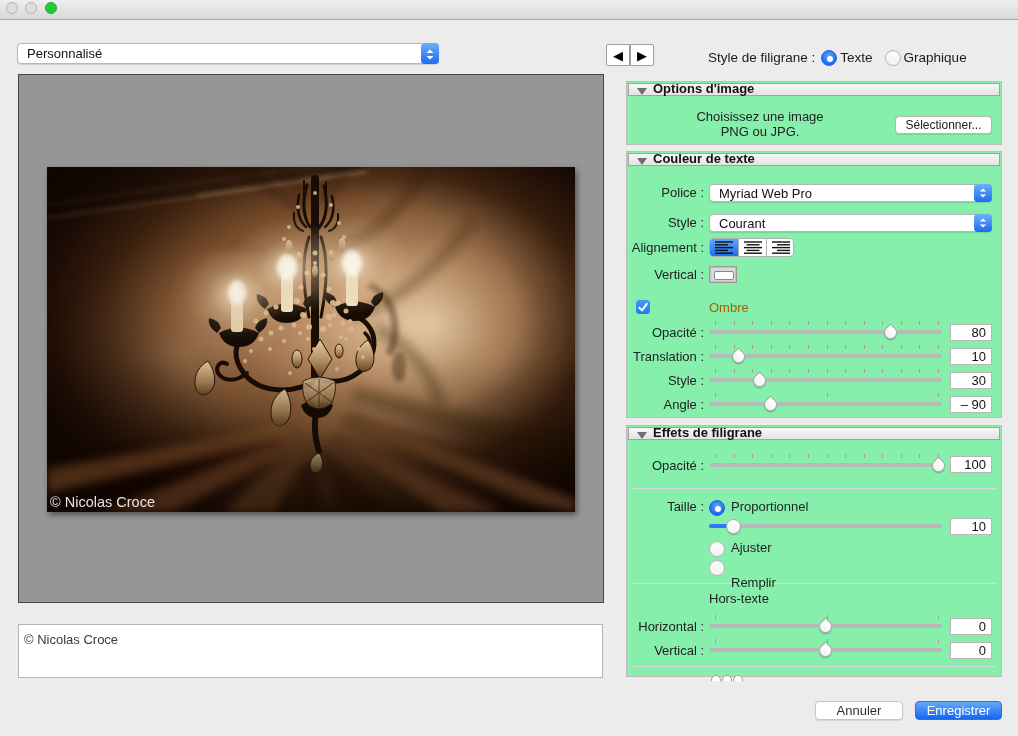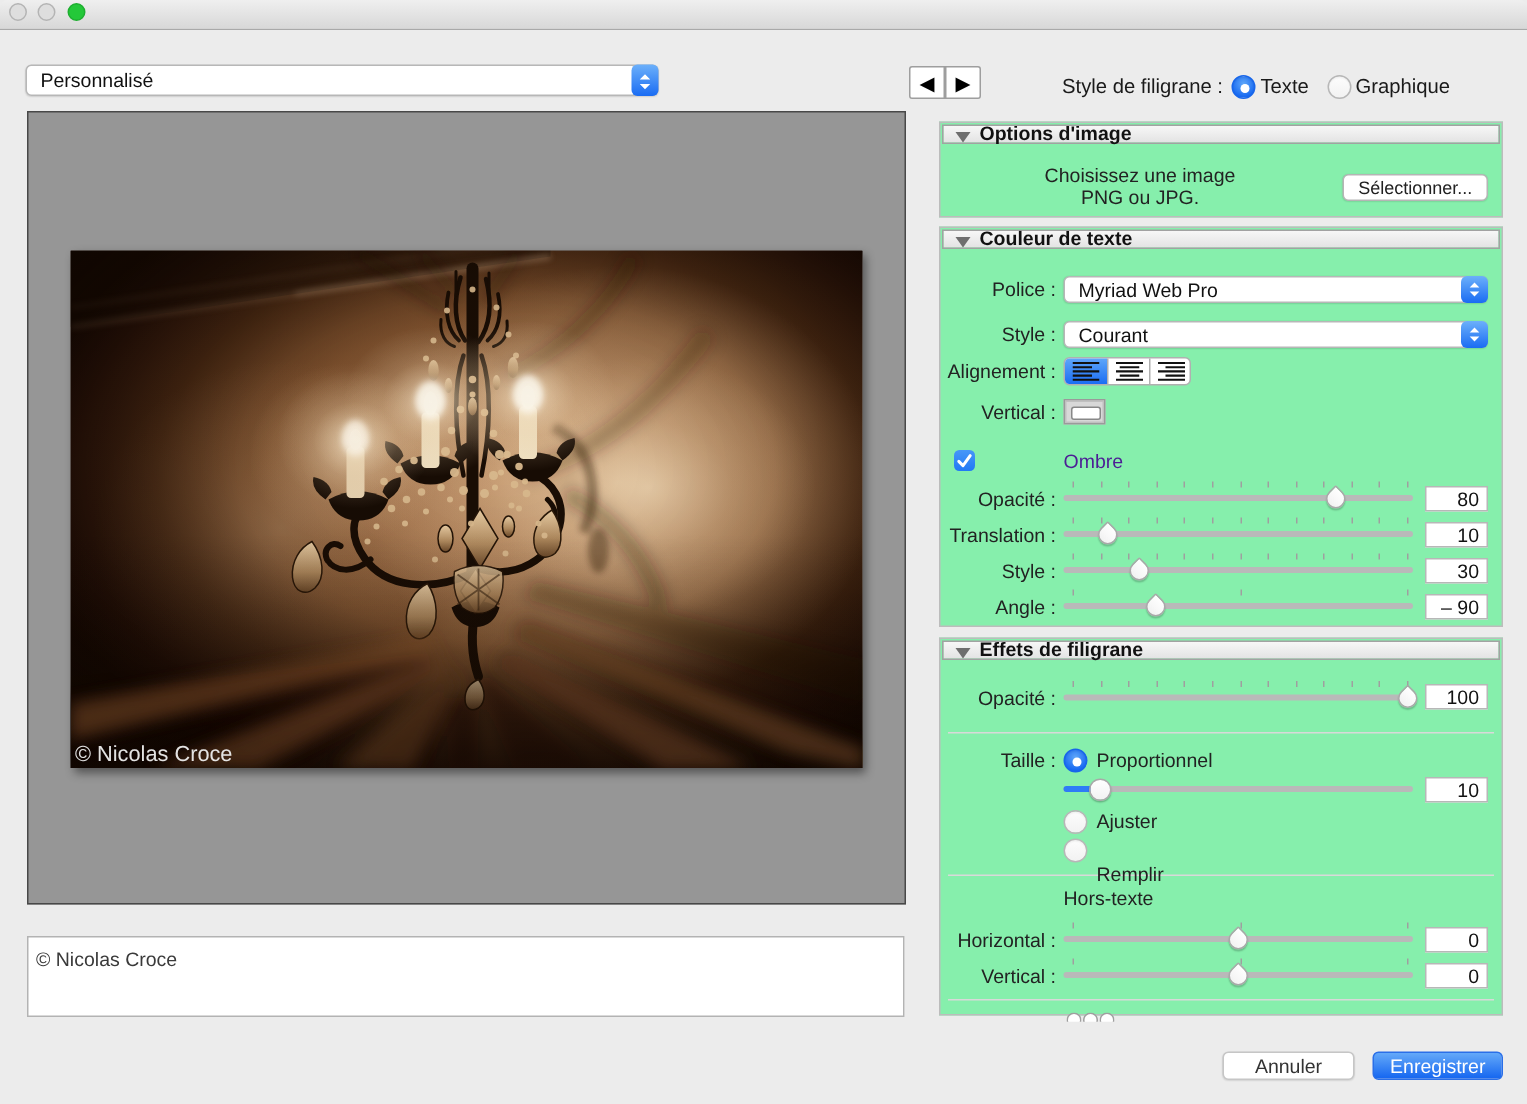--- a/index.html
+++ b/index.html
@@ -429,21 +429,21 @@
 </div>
 
 <div class="lbl" style="left:554px;top:267px;">Vertical :</div>
 <div id="cwell">
     <div class="inner"></div>
   </div>
 
 <div id="chk"><svg width="14" height="14">
       <path d="M3.2 7.6 L6 10.4 L10.8 3.8" stroke="#fff" stroke-width="2" fill="none" stroke-linecap="round" stroke-linejoin="round"></path>
     </svg></div>
-<div class="abs" style="left:709px;top:300px;font-size:13px;color:#4c1d95;">Ombre</div>
+<div class="abs" style="left:709px;top:300px;font-size:13px;color:#a16207;">Ombre</div>
 
 <div class="lbl" style="left:554px;top:325px;">Opacité :</div>
 <div class="ticks" style="left:0;top:321px;">
     <i style="left:715.0px;top:0;"></i>
     <i style="left:733.6px;top:0;"></i>
     <i style="left:752.2px;top:0;"></i>
     <i style="left:770.8px;top:0;"></i>
     <i style="left:789.3px;top:0;"></i>
     <i style="left:807.9px;top:0;"></i>
     <i style="left:826.5px;top:0;"></i>

